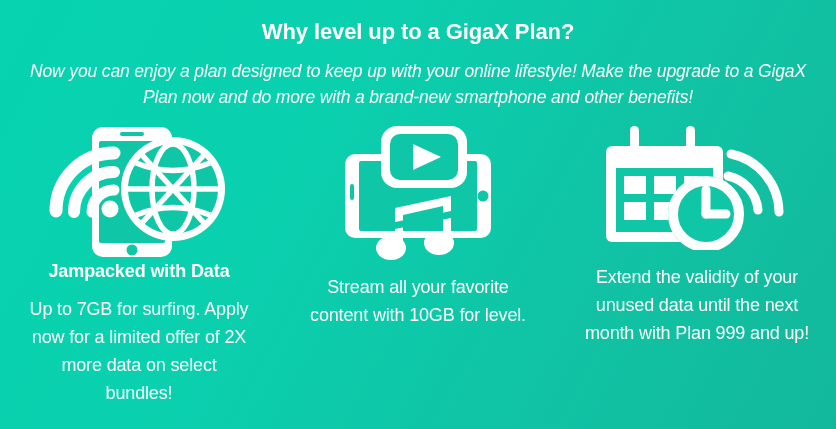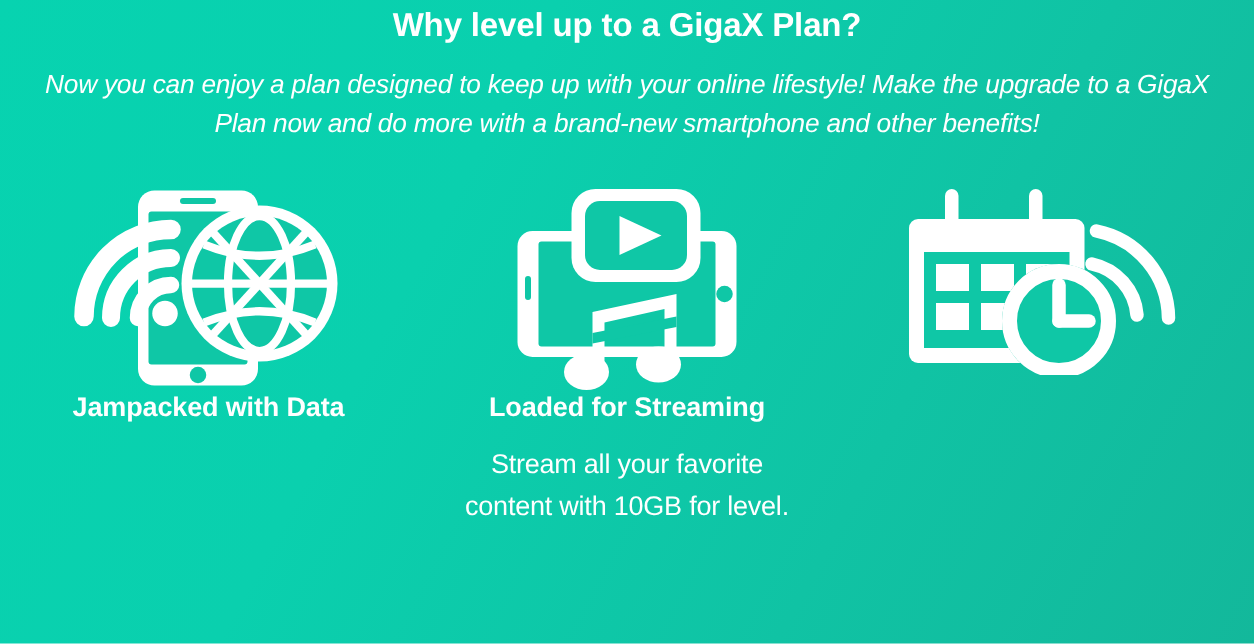--- a/index.html
+++ b/index.html
@@ -26,21 +26,21 @@
   #header {
     position: absolute;
     left: 0;
     top: 0;
     width: 836px;
     text-align: center;
   }
 
   #headline {
     margin: 0;
-    padding-top: 3px;
+    padding-top: 18px;
     font-size: 22px;
     font-weight: bold;
     letter-spacing: -0.1px;
     line-height: 28px;
     color: #ffffff;
   }
 
   #subhead {
     margin: 0;
     padding-top: 12px;
@@ -150,20 +150,21 @@
               <path d="M84 65 H 174"></path>
               <path d="M92 39 Q 129 54 166 39"></path>
               <path d="M92 91 Q 129 76 166 91"></path>
               <path d="M98 31 L 160 99"></path>
               <path d="M160 31 L 98 99"></path>
             </g>
           </svg>
         </span>
       </div>
       <h2 class="feature-title">Jampacked with Data</h2>
+      <p class="feature-body">Up to 7GB for surfing. Apply now for a limited offer of 2X more data on select bundles!</p>
     </div>
 
     <div class="feature col-2">
       <div class="icon-wrap">
         <span>
           <svg width="170" height="136" viewBox="0 0 170 136" fill="none">
 
             <rect x="12" y="30" width="146" height="84" rx="10" ry="10" fill="#ffffff"></rect>
             <rect x="26" y="37" width="118" height="70" rx="2" ry="2" fill="#0fc7a6"></rect>
             <rect x="17" y="60" width="4" height="16" rx="2" ry="2" fill="#0fc7a6"></rect>
@@ -173,21 +174,20 @@
             <rect x="57" y="10" width="68" height="46" rx="10" ry="10" fill="#0fc7a6"></rect>
             <path d="M80 20 L 108 33 L 80 46 Z" fill="#ffffff"></path>
 
             <path d="M62 84 L 118 72 L 118 120 L 110 120 L 110 82 L 70 91 L 70 124 L 62 124 Z" fill="#ffffff"></path>
             <ellipse cx="58" cy="124" rx="15" ry="12" fill="#ffffff"></ellipse>
             <ellipse cx="106" cy="119" rx="15" ry="12" fill="#ffffff"></ellipse>
             <path d="M62 98 L 118 87 L 118 94 L 62 105 Z" fill="#0fc7a6"></path>
           </svg>
         </span>
       </div>
-      <h2 class="feature-title">Loaded for Streaming</h2>
       <p class="feature-body">Stream all your favorite content with 10GB for level.</p>
     </div>
 
     <div class="feature col-3">
       <div class="icon-wrap">
         <span>
           <svg width="186" height="126" viewBox="0 0 186 126" fill="none">
 
             <rect x="26" y="2" width="9" height="26" rx="4.5" ry="4.5" fill="#ffffff"></rect>
             <rect x="82" y="2" width="9" height="26" rx="4.5" ry="4.5" fill="#ffffff"></rect>
@@ -214,16 +214,17 @@
 
             <circle cx="102" cy="90" r="38" fill="#0fc7a6"></circle>
             <circle cx="102" cy="90" r="33" fill="none" stroke="#ffffff" stroke-width="10"></circle>
             <g stroke="#ffffff" stroke-width="9" stroke-linecap="round">
               <path d="M102 66 V 90"></path>
               <path d="M102 90 H 122"></path>
             </g>
           </svg>
         </span>
       </div>
+      <p class="feature-body">Extend the validity of your unused data until the next month with Plan 999 and up!</p>
     </div>
 
   </div>
 </div>
 
 </body></html>

